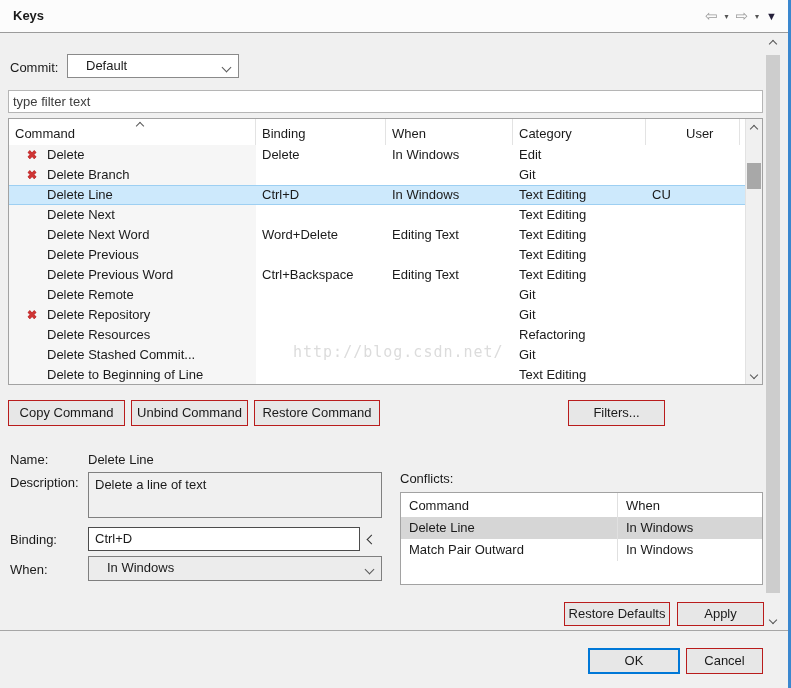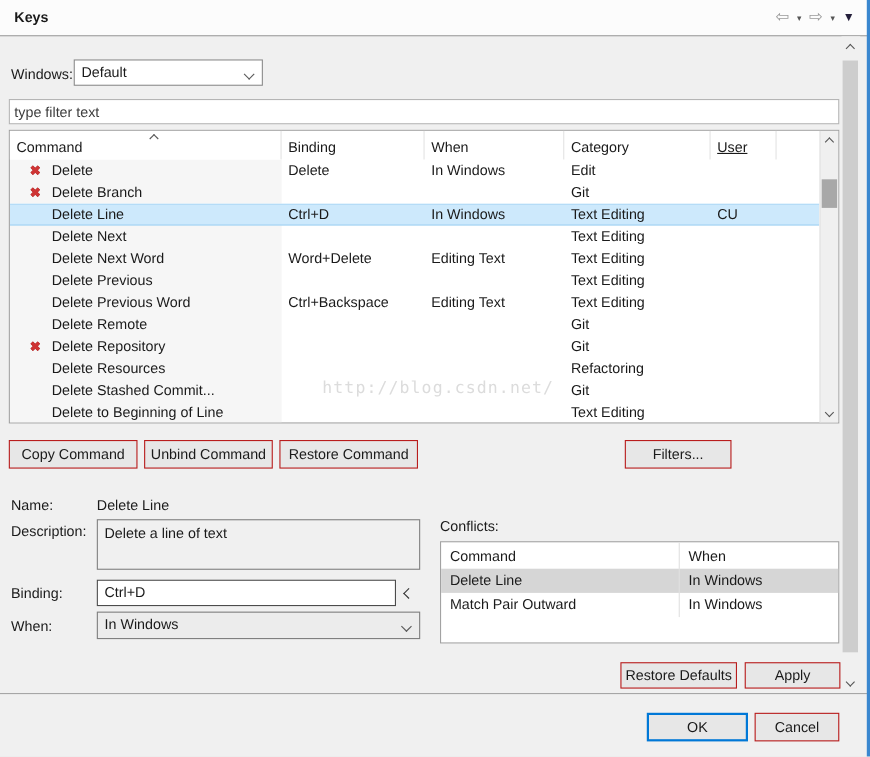--- a/index.html
+++ b/index.html
@@ -10,21 +10,21 @@
   .titlebar{position:absolute;left:0;top:0;width:791px;height:32px;background:#fcfcfc;
             border-bottom:1px solid #9b9b9b;}
   .title{position:absolute;left:13px;top:8px;font-weight:bold;font-size:13px;}
   .nav{position:absolute;right:14px;top:7px;display:flex;align-items:center;gap:7px;}
   .nav .bigarrow{font-size:15px;color:#9a9a9a;line-height:18px;}
   .nav .smalltri{font-size:8px;color:#555;}
   .nav .viewtri{font-size:11px;color:#241f3a;}
   
   .lbl{position:absolute;white-space:nowrap;}
   .combo{position:absolute;box-sizing:border-box;border:1px solid #8a8a8a;line-height:22px;
-         padding-left:6px;white-space:nowrap;}
+         padding-left:18px;white-space:nowrap;}
   .combo .chev{position:absolute;right:8px;top:9px;}
   .scheme-combo{left:67px;top:54px;width:172px;height:24px;background:#fff;}
   
   .chev{display:inline-block;width:6px;height:6px;border-right:1.6px solid #5a5a5a;
         border-bottom:1.6px solid #5a5a5a;}
   .chev.down{transform:rotate(45deg);}
   .chev.up{transform:rotate(-135deg);}
   .chev.left{transform:rotate(135deg);border-color:#333;}
   
   .filter{position:absolute;left:8px;top:90px;width:755px;height:23px;box-sizing:border-box;
@@ -99,36 +99,36 @@
     <div class="title">Keys</div>
     <div class="nav">
       <span class="bigarrow">⇦</span>
       <span class="smalltri">▾</span>
       <span class="bigarrow">⇨</span>
       <span class="smalltri">▾</span>
       <span class="viewtri">▼</span>
     </div>
   </div>
 
-  <div class="lbl" style="left:10px;top:60px;">Windows:</div>
+  <div class="lbl" style="left:10px;top:60px;">Commit:</div>
   <div class="combo scheme-combo">
     <span>Default</span>
     <span class="chev down"></span>
   </div>
 
   <input class="filter" value="" placeholder="type filter text" style="">
 
   <div class="ktable">
     <div class="thead">
       <span class="chev up sortchev"></span>
       <div class="hcell" style="left:0;width:247px;">Command</div>
       <div class="hcell" style="left:247px;width:130px;">Binding</div>
       <div class="hcell" style="left:377px;width:127px;">When</div>
       <div class="hcell" style="left:504px;width:133px;">Category</div>
-      <div class="hcell" style="left:637px;width:60px;text-decoration:underline;">User</div>
+      <div class="hcell" style="left:671px;width:60px;">User</div>
       <div class="hcell" style="left:697px;width:41px;border-right:none;"></div>
     </div>
     <div class="tbody">
       <div class="sortshade"></div>
     <div class="trow">
           <span class="xicon">✖</span>
           <div class="cell c-cmd">Delete</div>
           <div class="cell c-bind">Delete</div>
           <div class="cell c-when">In Windows</div>
           <div class="cell c-cat">Edit</div>

